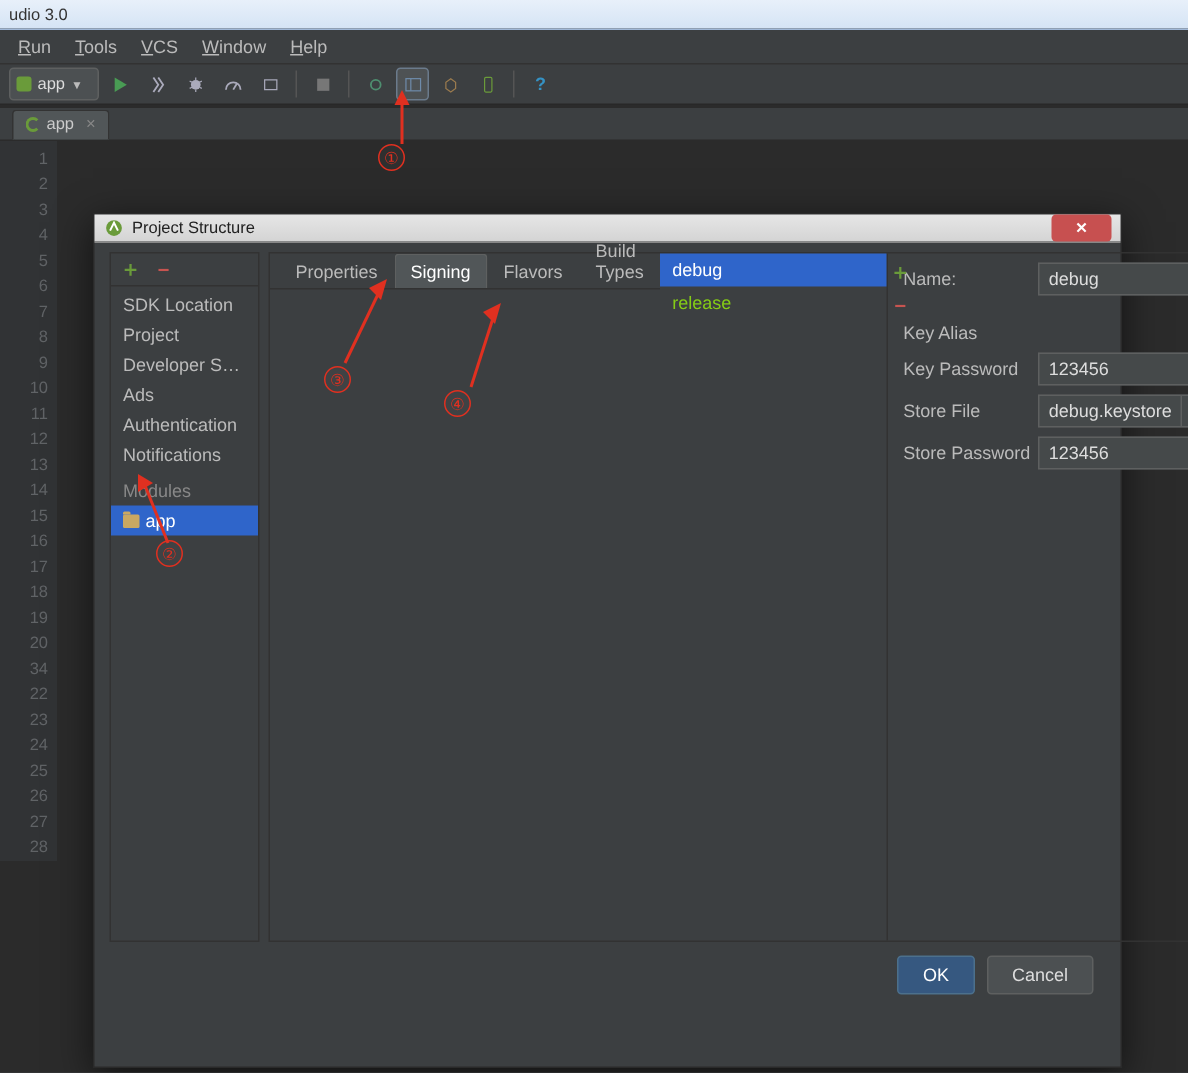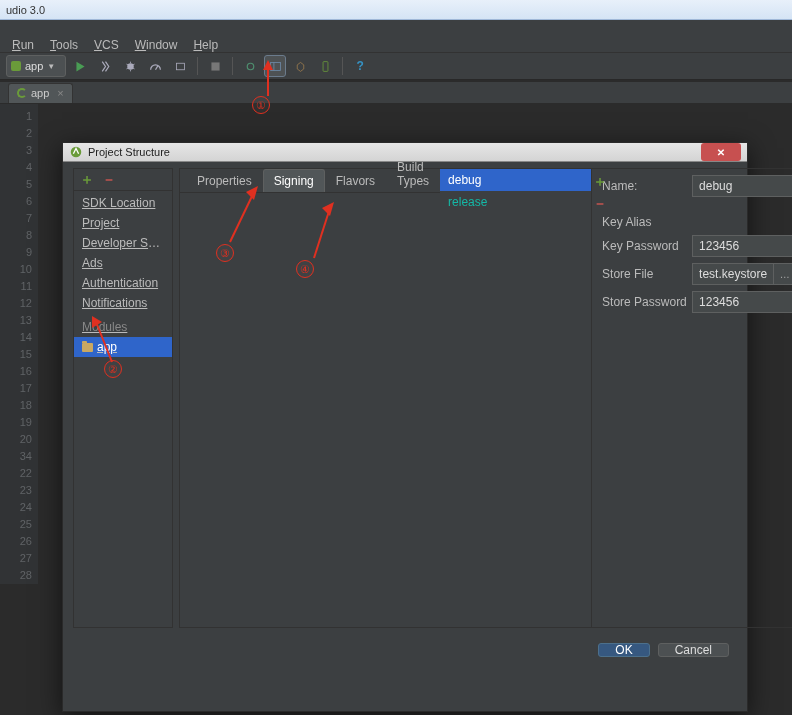--- a/index.html
+++ b/index.html
@@ -2,21 +2,21 @@
 <html><head>
   <meta charset="utf-8">
   <style>
     * { margin: 0; padding: 0; box-sizing: border-box; font-family: "Segoe UI", Arial, sans-serif; }
     body { width: 792px; height: 715px; background: #2b2b2b; color: #bbbbbb; font-size: 12px; overflow: hidden; position: relative; }
 
     
     .titlebar { height: 20px; background: linear-gradient(#e8f0fa,#d5e4f5); display: flex; align-items: center; padding: 0 6px; font-size: 11px; color: #333; border-bottom: 1px solid #a0b8d8; }
 
     
-    .menubar { height: 22px; background: #3c3f41; display: flex; align-items: flex-start; padding: 16px 6px; gap: 4px; }
+    .menubar { height: 22px; background: #3c3f41; display: flex; align-items: center; padding: 4px 6px; gap: 4px; }
     .menubar span { padding: 2px 6px; color: #bbbbbb; cursor: default; }
     .menubar span::first-letter { text-decoration: underline; }
 
     
     .toolbar { height: 28px; background: #3c3f41; border-top: 1px solid #323232; border-bottom: 1px solid #282828; display: flex; align-items: center; padding: 0 6px; gap: 3px; }
     .toolbar .combo { height: 22px; padding: 0 10px 0 4px; background: #4c5052; border: 1px solid #5e6060; border-radius: 3px; display: flex; align-items: center; gap: 4px; font-size: 11px; color: #ddd; }
     .tb-btn { width: 22px; height: 22px; display: flex; align-items: center; justify-content: center; border-radius: 3px; }
     .tb-btn.highlight { border: 1px solid #6b7b8c; background: #4e5254; }
     .tb-ico { width: 13px; height: 13px; color: #aab; }
     .tb-play { color: #499c54; }
@@ -32,46 +32,46 @@
     .dialog { position: absolute; left: 62px; top: 142px; width: 686px; height: 570px; background: #3c3f41; border: 1px solid #2a2a2a; box-shadow: 0 6px 24px rgba(0,0,0,.6); display: flex; flex-direction: column; }
     .dlg-title { height: 19px; background: linear-gradient(#e6e6e6,#d4d4d4); display: flex; align-items: center; padding: 0 6px; color: #222; font-size: 11px; border-bottom: 1px solid #888; }
     .dlg-title .titleico { width: 14px; height: 14px; margin-right: 5px; color: #6a9b3a; }
     .dlg-close { margin-left: auto; width: 40px; height: 18px; background: #c75050; border-radius: 3px; display: flex; align-items: center; justify-content: center; color: #fff; font-weight: bold; font-size: 10px; }
 
     .dlg-body { flex: 1; display: flex; flex-direction: column; padding: 6px 10px 0 10px; }
     .dlg-top { display: flex; height: 460px; }
 
     .left-col { width: 100px; display: flex; flex-direction: column; border: 1px solid #323232; }
     .lc-icons { height: 22px; display: flex; align-items: center; padding: 0 6px; gap: 8px; border-bottom: 1px solid #323232; }
-    .lc-list { flex: 1; padding-top: 2px; text-decoration: underline; }
+    .lc-list { flex: 1; padding-top: 2px; }
     .lc-item { padding: 3px 8px; color: #bbbbbb; white-space: nowrap; overflow: hidden; text-overflow: ellipsis; }
     .lc-heading { padding: 3px 8px; color: #888; margin-top: 4px; }
     .lc-item.sel { background: #2f65ca; color: #ffffff; display: flex; align-items: center; gap: 4px; }
     .folder-ico { width: 11px; height: 9px; background: #c9a862; border-radius: 1px; position: relative; }
     .folder-ico::before { content:""; position:absolute; top:-2px; left:0; width:5px; height:2px; background:#c9a862; border-radius:1px 1px 0 0; }
 
     .right-col { flex: 1; margin-left: 6px; display: flex; flex-direction: row; border: 1px solid #323232; }
     .tabs { height: 24px; display: flex; align-items: flex-end; border-bottom: 1px solid #323232; padding-left: 6px; gap: 0; }
     .tab { padding: 4px 10px; border: 1px solid transparent; border-bottom: none; color: #bbb; border-radius: 3px 3px 0 0; }
     .tab.active { background: #515658; border-color: #5e6060; color: #fff; }
 
     .pane { flex: 1; display: flex; }
     .cfg-list { width: 152px; border-right: 1px solid #323232; position: relative; }
-    .cfg-row { padding: 4px 8px; color: #14b8a6; }
+    .cfg-row { padding: 4px 8px; color: #84cc16; }
     .cfg-row.sel { background: #2f65ca; color: #fff; }
     .cfg-icons { position: absolute; right: -16px; top: 4px; display: flex; flex-direction: column; gap: 4px; }
 
     .form { flex: 1; padding: 6px 10px; }
     .form-row { display: flex; align-items: center; margin-bottom: 6px; }
     .form-row label { width: 90px; color: #bbb; }
     .form-row .field { flex: 1; height: 22px; background: #45494a; border: 1px solid #5e6060; color: #ddd; padding: 0 6px; display: flex; align-items: center; font-size: 12px; }
     .form-row .browse { width: 22px; height: 22px; border: 1px solid #5e6060; border-left: none; background: #45494a; display:flex; align-items:center; justify-content:center; color:#aaa; font-size:10px; }
 
     .dlg-buttons { height: 44px; display: flex; justify-content: flex-end; align-items: center; gap: 8px; padding-right: 8px; }
-    .btn { height: 14px; padding: 0 16px; background: #4c5052; border: 1px solid #5e6060; color: #ddd; border-radius: 3px; display:flex; align-items:center; }
+    .btn { height: 26px; padding: 0 16px; background: #4c5052; border: 1px solid #5e6060; color: #ddd; border-radius: 3px; display:flex; align-items:center; }
     .btn.primary { background: #365880; border-color: #4c708c; color: #fff; }
 
     
     .annotation { position: absolute; pointer-events: none; }
     .ann-num { width: 18px; height: 18px; border-radius: 50%; border: 1.5px solid #e03020; color: #e03020; display: flex; align-items: center; justify-content: center; font-size: 11px; background: rgba(255,255,255,0.02); }
     svg.arrow { position: absolute; overflow: visible; }
     svg.arrow path, svg.arrow line { stroke: #e03020; stroke-width: 2; fill: none; }
     svg.arrow polygon { fill: #e03020; }
 
     .plus-green { color: #6a9b3a; font-weight: bold; font-size: 14px; }
@@ -256,21 +256,21 @@
             <div style="height:12px;"></div>
             <div class="form-row">
               <label>Key Alias</label>
             </div>
             <div class="form-row">
               <label>Key Password</label>
               <div class="field">123456</div>
             </div>
             <div class="form-row">
               <label>Store File</label>
-              <div class="field">test.keystore</div>
+              <div class="field">debug.keystore</div>
               <div class="browse">…</div>
             </div>
             <div class="form-row">
               <label>Store Password</label>
               <div class="field">123456</div>
             </div>
           </div>
         </div>
       </div>
     </div>

